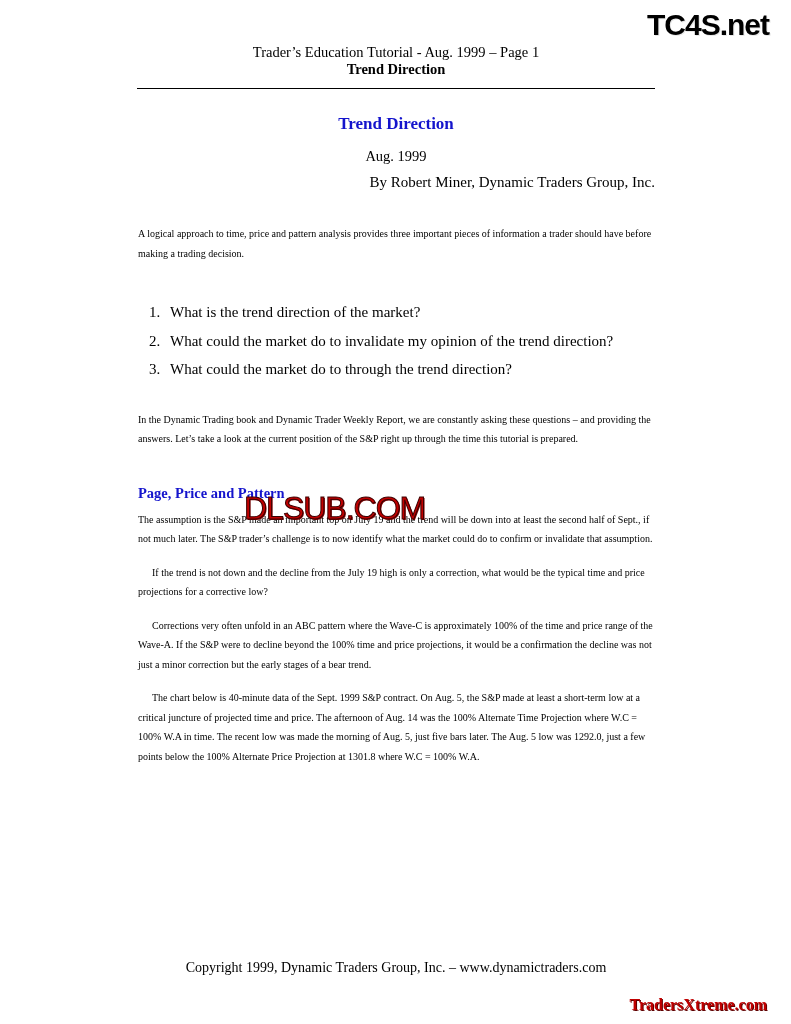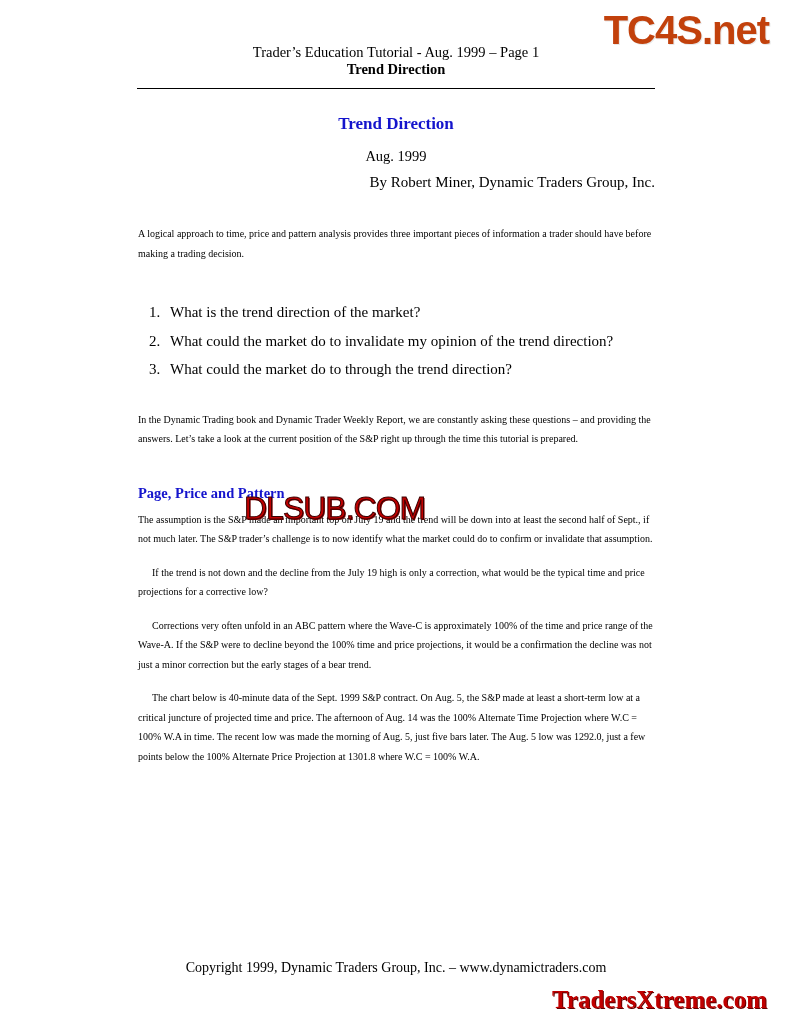--- a/index.html
+++ b/index.html
@@ -22,44 +22,44 @@
     width: 791px;
     height: 1024px;
   }
 
   
   .wm-tc4s {
     position: absolute;
     right: 22px;
     top: 8px;
     font-family: "Liberation Sans", sans-serif;
-    font-size: 40px;
-    font-weight: bold;
-    color: #c2410c;
+    font-size: 30px;
+    font-weight: bold;
+    color: #000000;
     letter-spacing: -1px;
     text-shadow: 1px 1px 0 #e8e8e8;
   }
   .wm-dlsub {
     position: absolute;
     left: 244px;
     top: 490px;
     font-family: "Liberation Sans", sans-serif;
     font-size: 32px;
     font-weight: normal;
     color: #c00000;
     letter-spacing: -1px;
     -webkit-text-stroke: 1px #3a0000;
     text-shadow: 1px 1px 0 #7a0000;
   }
   .wm-txtreme {
     position: absolute;
     right: 24px;
     bottom: 10px;
     font-family: "Liberation Serif", serif;
-    font-size: 25px;
+    font-size: 16px;
     font-weight: bold;
     color: #c00000;
     text-shadow: 1px 1px 0 #600000;
   }
 
   
   .hdr {
     position: absolute;
     left: 137px;
     top: 44px;

